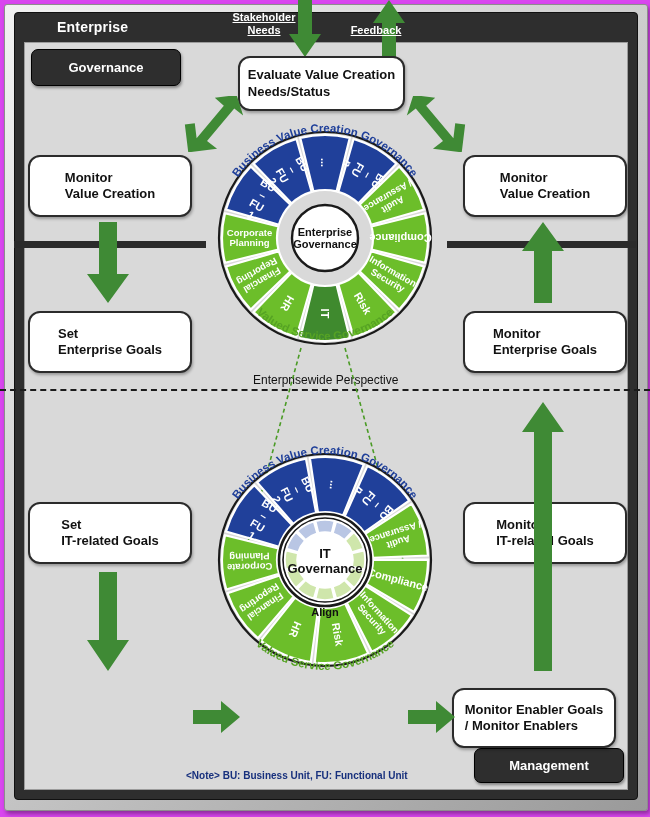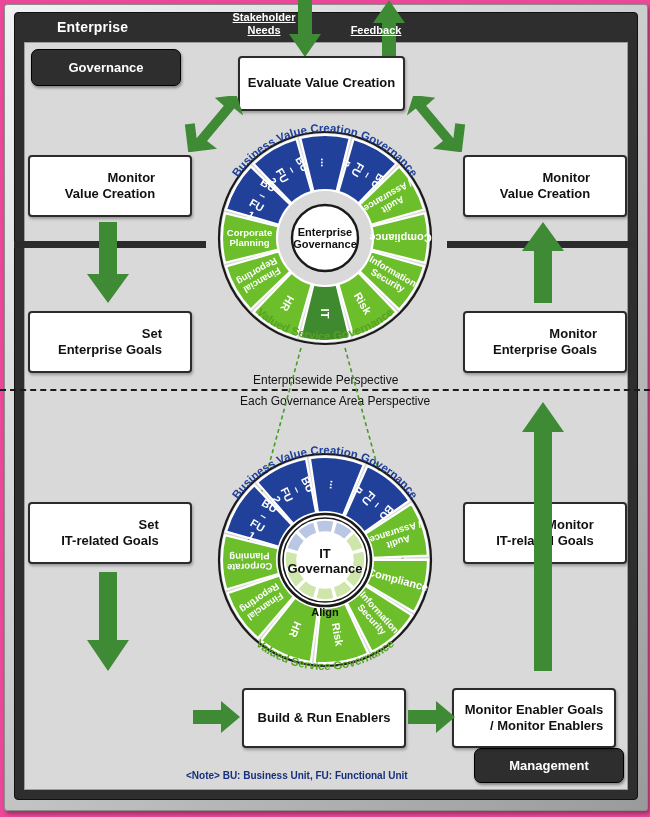--- a/index.html
+++ b/index.html
@@ -1,18 +1,18 @@
 <!DOCTYPE html>
 <html><head>
 <meta charset="utf-8">
 <style>
   html,body{margin:0;padding:0;background:#fff;}
   body{font-family:"Liberation Sans",sans-serif;}
 
-  #page{position:relative;width:650px;height:817px;overflow:hidden;background:#ec4899;}
+  #page{position:relative;width:650px;height:817px;overflow:hidden;background:#d946ef;}
 
   
   .frame-outer{position:absolute;left:4px;top:4px;width:642px;height:805px;
     background:linear-gradient(135deg,#f2f2f2 0%,#d2d2d2 40%,#9a9a9a 100%);
     border:1px solid #8d8d8d;border-radius:3px;
     box-shadow:2px 3px 4px rgba(0,0,0,.35);}
   .frame-dark{position:absolute;left:14px;top:12px;width:622px;height:786px;
     background:#2e2e2e;border-radius:4px;border:1px solid #111;}
   .panel{position:absolute;left:24px;top:42px;width:602px;height:746px;
     background:#d9d9d9;border:1px solid #9c9c9c;}
@@ -22,22 +22,22 @@
     font-size:14px;font-weight:bold;letter-spacing:.2px;}
 
   
   .tag{position:absolute;background:#2e2e2e;border:1px solid #000;border-radius:7px;
     color:#fff;font-size:13px;font-weight:bold;display:flex;align-items:center;
     justify-content:center;box-shadow:1px 2px 3px rgba(0,0,0,.4);}
   #tag-governance{left:31px;top:49px;width:148px;height:35px;}
   #tag-management{left:474px;top:748px;width:148px;height:33px;}
 
   
-  .pbox{position:absolute;background:#ffffff;border:2px solid #2b2b2b;border-radius:4px;
-    display:flex;align-items:center;justify-content:center;text-align:right;
+  .pbox{position:absolute;background:#ffffff;border:2px solid #2b2b2b;border-radius:12px;
+    display:flex;align-items:center;justify-content:center;text-align:left;
     color:#111;font-size:13px;font-weight:bold;line-height:1.25;
     box-shadow:1px 2px 3px rgba(0,0,0,.3);}
   #box-evaluate{left:238px;top:56px;width:163px;height:51px;}
   #box-direct{left:28px;top:155px;width:160px;height:58px;}
   #box-monitor-vc{left:463px;top:155px;width:160px;height:58px;}
   #box-set-ent{left:28px;top:311px;width:160px;height:58px;}
   #box-monitor-ent{left:463px;top:311px;width:160px;height:58px;}
   #box-set-it{left:28px;top:502px;width:160px;height:58px;}
   #box-monitor-it{left:463px;top:502px;width:160px;height:58px;}
   #box-set-enabler{left:28px;top:688px;width:160px;height:56px;}
@@ -118,20 +118,21 @@
 
   <div class="tag" id="tag-governance">Governance</div>
   <div class="tag" id="tag-management">Management</div>
 
   <div class="blackbar" id="bar-left"></div>
   <div class="blackbar" id="bar-right"></div>
 
   <div class="pbox" id="box-evaluate">
     <div>
       <div>Evaluate Value Creation</div>
+      <div>Needs/Status</div>
     </div>
   </div>
 
   <div class="pbox" id="box-direct">
     <div>
       <div>Monitor</div>
       <div>Value Creation</div>
     </div>
   </div>
 
@@ -164,21 +165,20 @@
   </div>
 
   <div class="pbox" id="box-monitor-it">
     <div>
       <div>Monitor</div>
       <div>IT-related Goals</div>
     </div>
   </div>
 
 
-  <div class="pbox" id="box-build-run">Build &amp; Run Enablers</div>
 
   <div class="pbox" id="box-monitor-enabler">
     <div>
       <div>Monitor Enabler Goals</div>
       <div>/ Monitor Enablers</div>
     </div>
   </div>
 
   <div class="arr" style="left:183px;top:96px;">
     <svg width="62" height="56" viewBox="0 0 62 56">
@@ -219,21 +219,20 @@
     </svg>
   </div>
   <div class="arr" style="left:408px;top:700px;">
     <svg width="48" height="34" viewBox="0 0 48 34">
       <polygon points="0,10 28,10 28,1 47,17 28,33 28,24 0,24" fill="#3f8a35"></polygon>
     </svg>
   </div>
 
   <div class="dashdiv"></div>
   <div class="persp" id="persp-top">Enterprisewide Perspective</div>
-  <div class="persp" id="persp-bottom">Each Governance Area Perspective</div>
 
   <svg style="position:absolute;left:0;top:0;width:650px;height:817px;pointer-events:none;">
     <line class="zoomline" x1="301" y1="348" x2="243" y2="560"></line>
     <line class="zoomline" x1="345" y1="348" x2="403" y2="560"></line>
   </svg>
 
   <div class="wheel" id="wheel-top" style="left:197px;top:110px;">
     <svg width="256" height="256" viewBox="0 0 256 256">
       <defs>
         <path id="arcTopA" d="M 22 128 A 106 106 0 0 1 234 128"></path>

